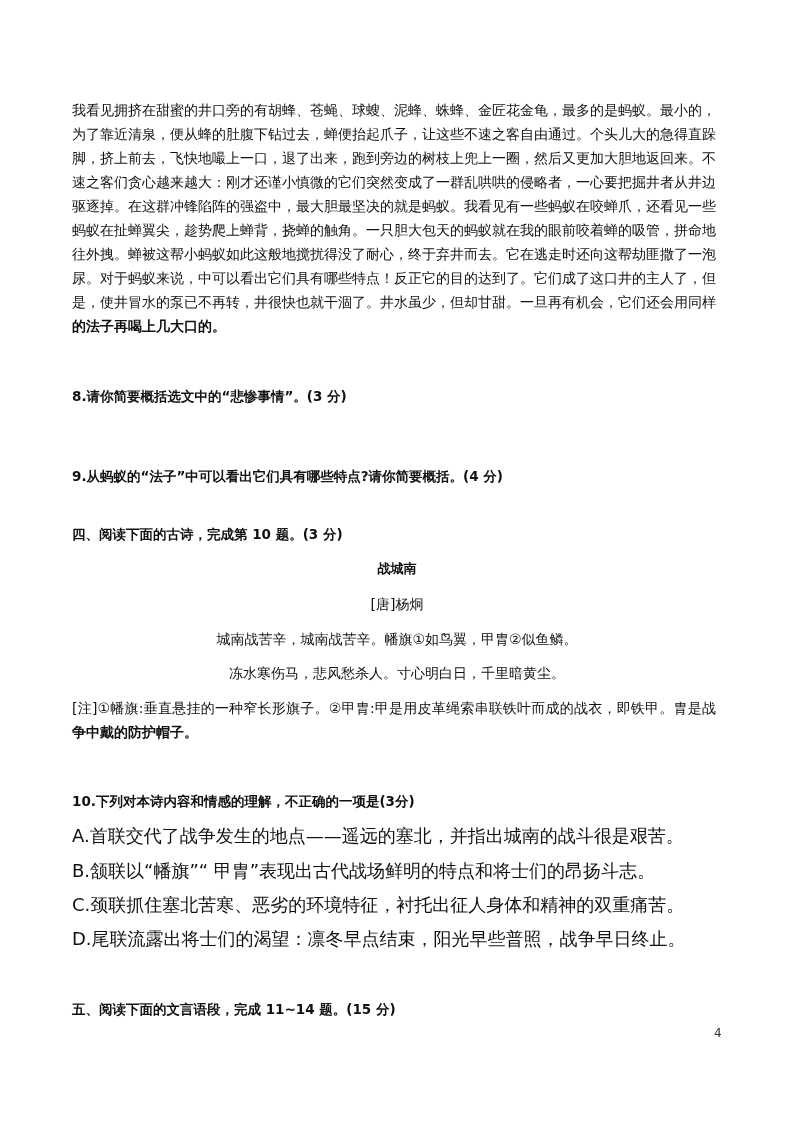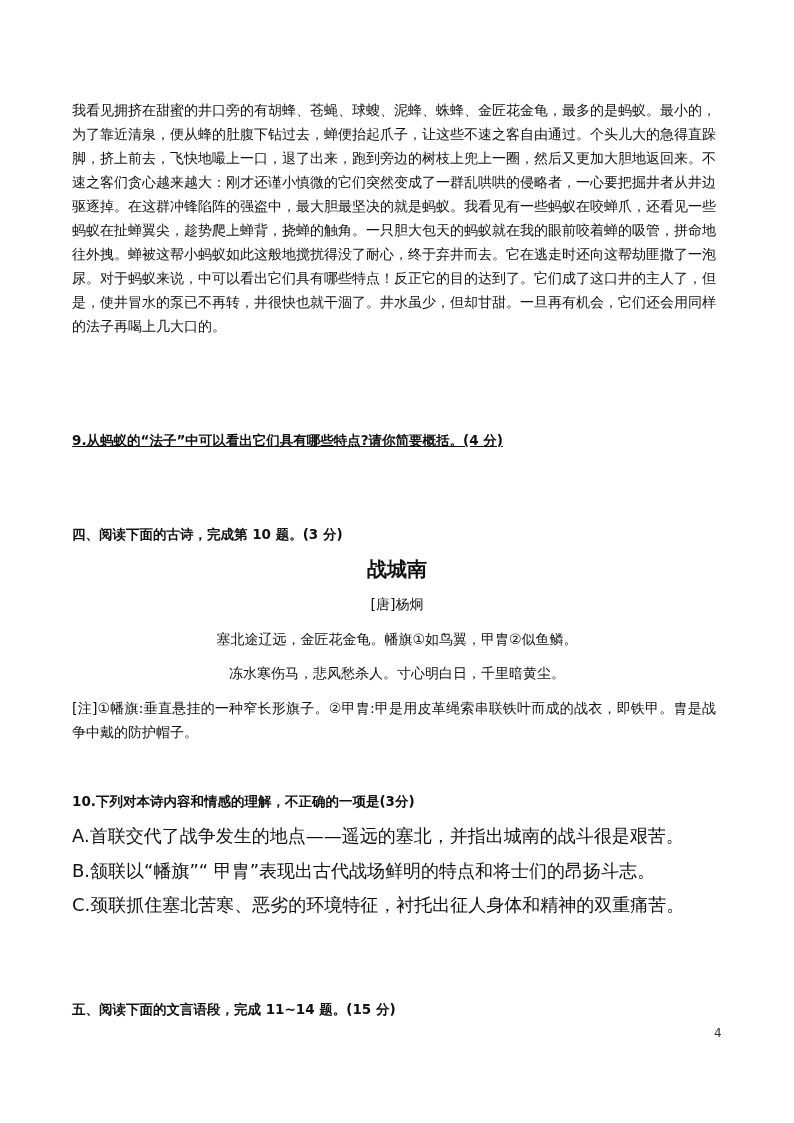--- a/index.html
+++ b/index.html
@@ -35,37 +35,38 @@
     }
     .para .line {
       display: block;
       white-space: nowrap;
       height: 24px;
       text-align: justify;
       text-align-last: justify;
     }
     .para .line.last {
       text-align-last: left;
+      font-weight: bold;
     }
     .q {
       left: 72px;
       font-size: 13.5px;
       font-weight: bold;
       line-height: 20px;
     }
     .center {
       left: 0;
       width: 794px;
       text-align: center;
       font-size: 14px;
       line-height: 20px;
     }
     .title {
       font-weight: bold;
-      font-size: 20px;
+      font-size: 13px;
     }
     .opt {
       left: 72px;
       font-size: 18px;
       line-height: 20px;
     }
     .pagenum {
       left: 714px;
       top: 1026px;
       font-size: 12px;
@@ -83,37 +84,39 @@
     <span class="line">脚，挤上前去，飞快地嘬上一口，退了出来，跑到旁边的树枝上兜上一圈，然后又更加大胆地返回来。不</span>
     <span class="line">速之客们贪心越来越大：刚才还谨小慎微的它们突然变成了一群乱哄哄的侵略者，一心要把掘井者从井边</span>
     <span class="line">驱逐掉。在这群冲锋陷阵的强盗中，最大胆最坚决的就是蚂蚁。我看见有一些蚂蚁在咬蝉爪，还看见一些</span>
     <span class="line">蚂蚁在扯蝉翼尖，趁势爬上蝉背，挠蝉的触角。一只胆大包天的蚂蚁就在我的眼前咬着蝉的吸管，拼命地</span>
     <span class="line">往外拽。蝉被这帮小蚂蚁如此这般地搅扰得没了耐心，终于弃井而去。它在逃走时还向这帮劫匪撒了一泡</span>
     <span class="line">尿。对于蚂蚁来说，中可以看出它们具有哪些特点！反正它的目的达到了。它们成了这口井的主人了，但</span>
     <span class="line">是，使井冒水的泵已不再转，井很快也就干涸了。井水虽少，但却甘甜。一旦再有机会，它们还会用同样</span>
     <span class="line last">的法子再喝上几大口的。</span>
   </div>
 
+  <div class="abs q" style="top: 386px;">8.请你简要概括选文中的“悲惨事情”。(3 分)</div>
 
-  <div class="abs q" style="top: 430px; text-decoration: underline;">9.从蚂蚁的“法子”中可以看出它们具有哪些特点?请你简要概括。(4 分)</div>
+  <div class="abs q" style="top: 466px;">9.从蚂蚁的“法子”中可以看出它们具有哪些特点?请你简要概括。(4 分)</div>
 
   <div class="abs q" style="top: 524px; text-align: center;">四、阅读下面的古诗，完成第 10 题。(3 分)</div>
 
   <div class="abs center title" style="top: 559px;">战城南</div>
   <div class="abs center" style="top: 594px;">[唐]杨炯</div>
-  <div class="abs center" style="top: 629px;">塞北途辽远，金匠花金龟。幡旗①如鸟翼，甲胄②似鱼鳞。</div>
+  <div class="abs center" style="top: 629px;">城南战苦辛，城南战苦辛。幡旗①如鸟翼，甲胄②似鱼鳞。</div>
   <div class="abs center" style="top: 663px;">冻水寒伤马，悲风愁杀人。寸心明白日，千里暗黄尘。</div>
 
   <div class="para" style="top: 696px;">
     <span class="line">[注]①幡旗:垂直悬挂的一种窄长形旗子。②甲胄:甲是用皮革绳索串联铁叶而成的战衣，即铁甲。胄是战</span>
     <span class="line last">争中戴的防护帽子。</span>
   </div>
 
   <div class="abs q" style="top: 791px;">10.下列对本诗内容和情感的理解，不正确的一项是(3分)</div>
   <div class="abs opt" style="top: 826px;">A.首联交代了战争发生的地点——遥远的塞北，并指出城南的战斗很是艰苦。</div>
   <div class="abs opt" style="top: 861px;">B.颔联以“幡旗”“ 甲胄”表现出古代战场鲜明的特点和将士们的昂扬斗志。</div>
   <div class="abs opt" style="top: 895px;">C.颈联抓住塞北苦寒、恶劣的环境特征，衬托出征人身体和精神的双重痛苦。</div>
+  <div class="abs opt" style="top: 929px;">D.尾联流露出将士们的渴望：凛冬早点结束，阳光早些普照，战争早日终止。</div>
 
   <div class="abs q" style="top: 999px;">五、阅读下面的文言语段，完成 11~14 题。(15 分)</div>
 
   <div class="abs pagenum">4</div>
 
 </div>
 
 </body></html>

